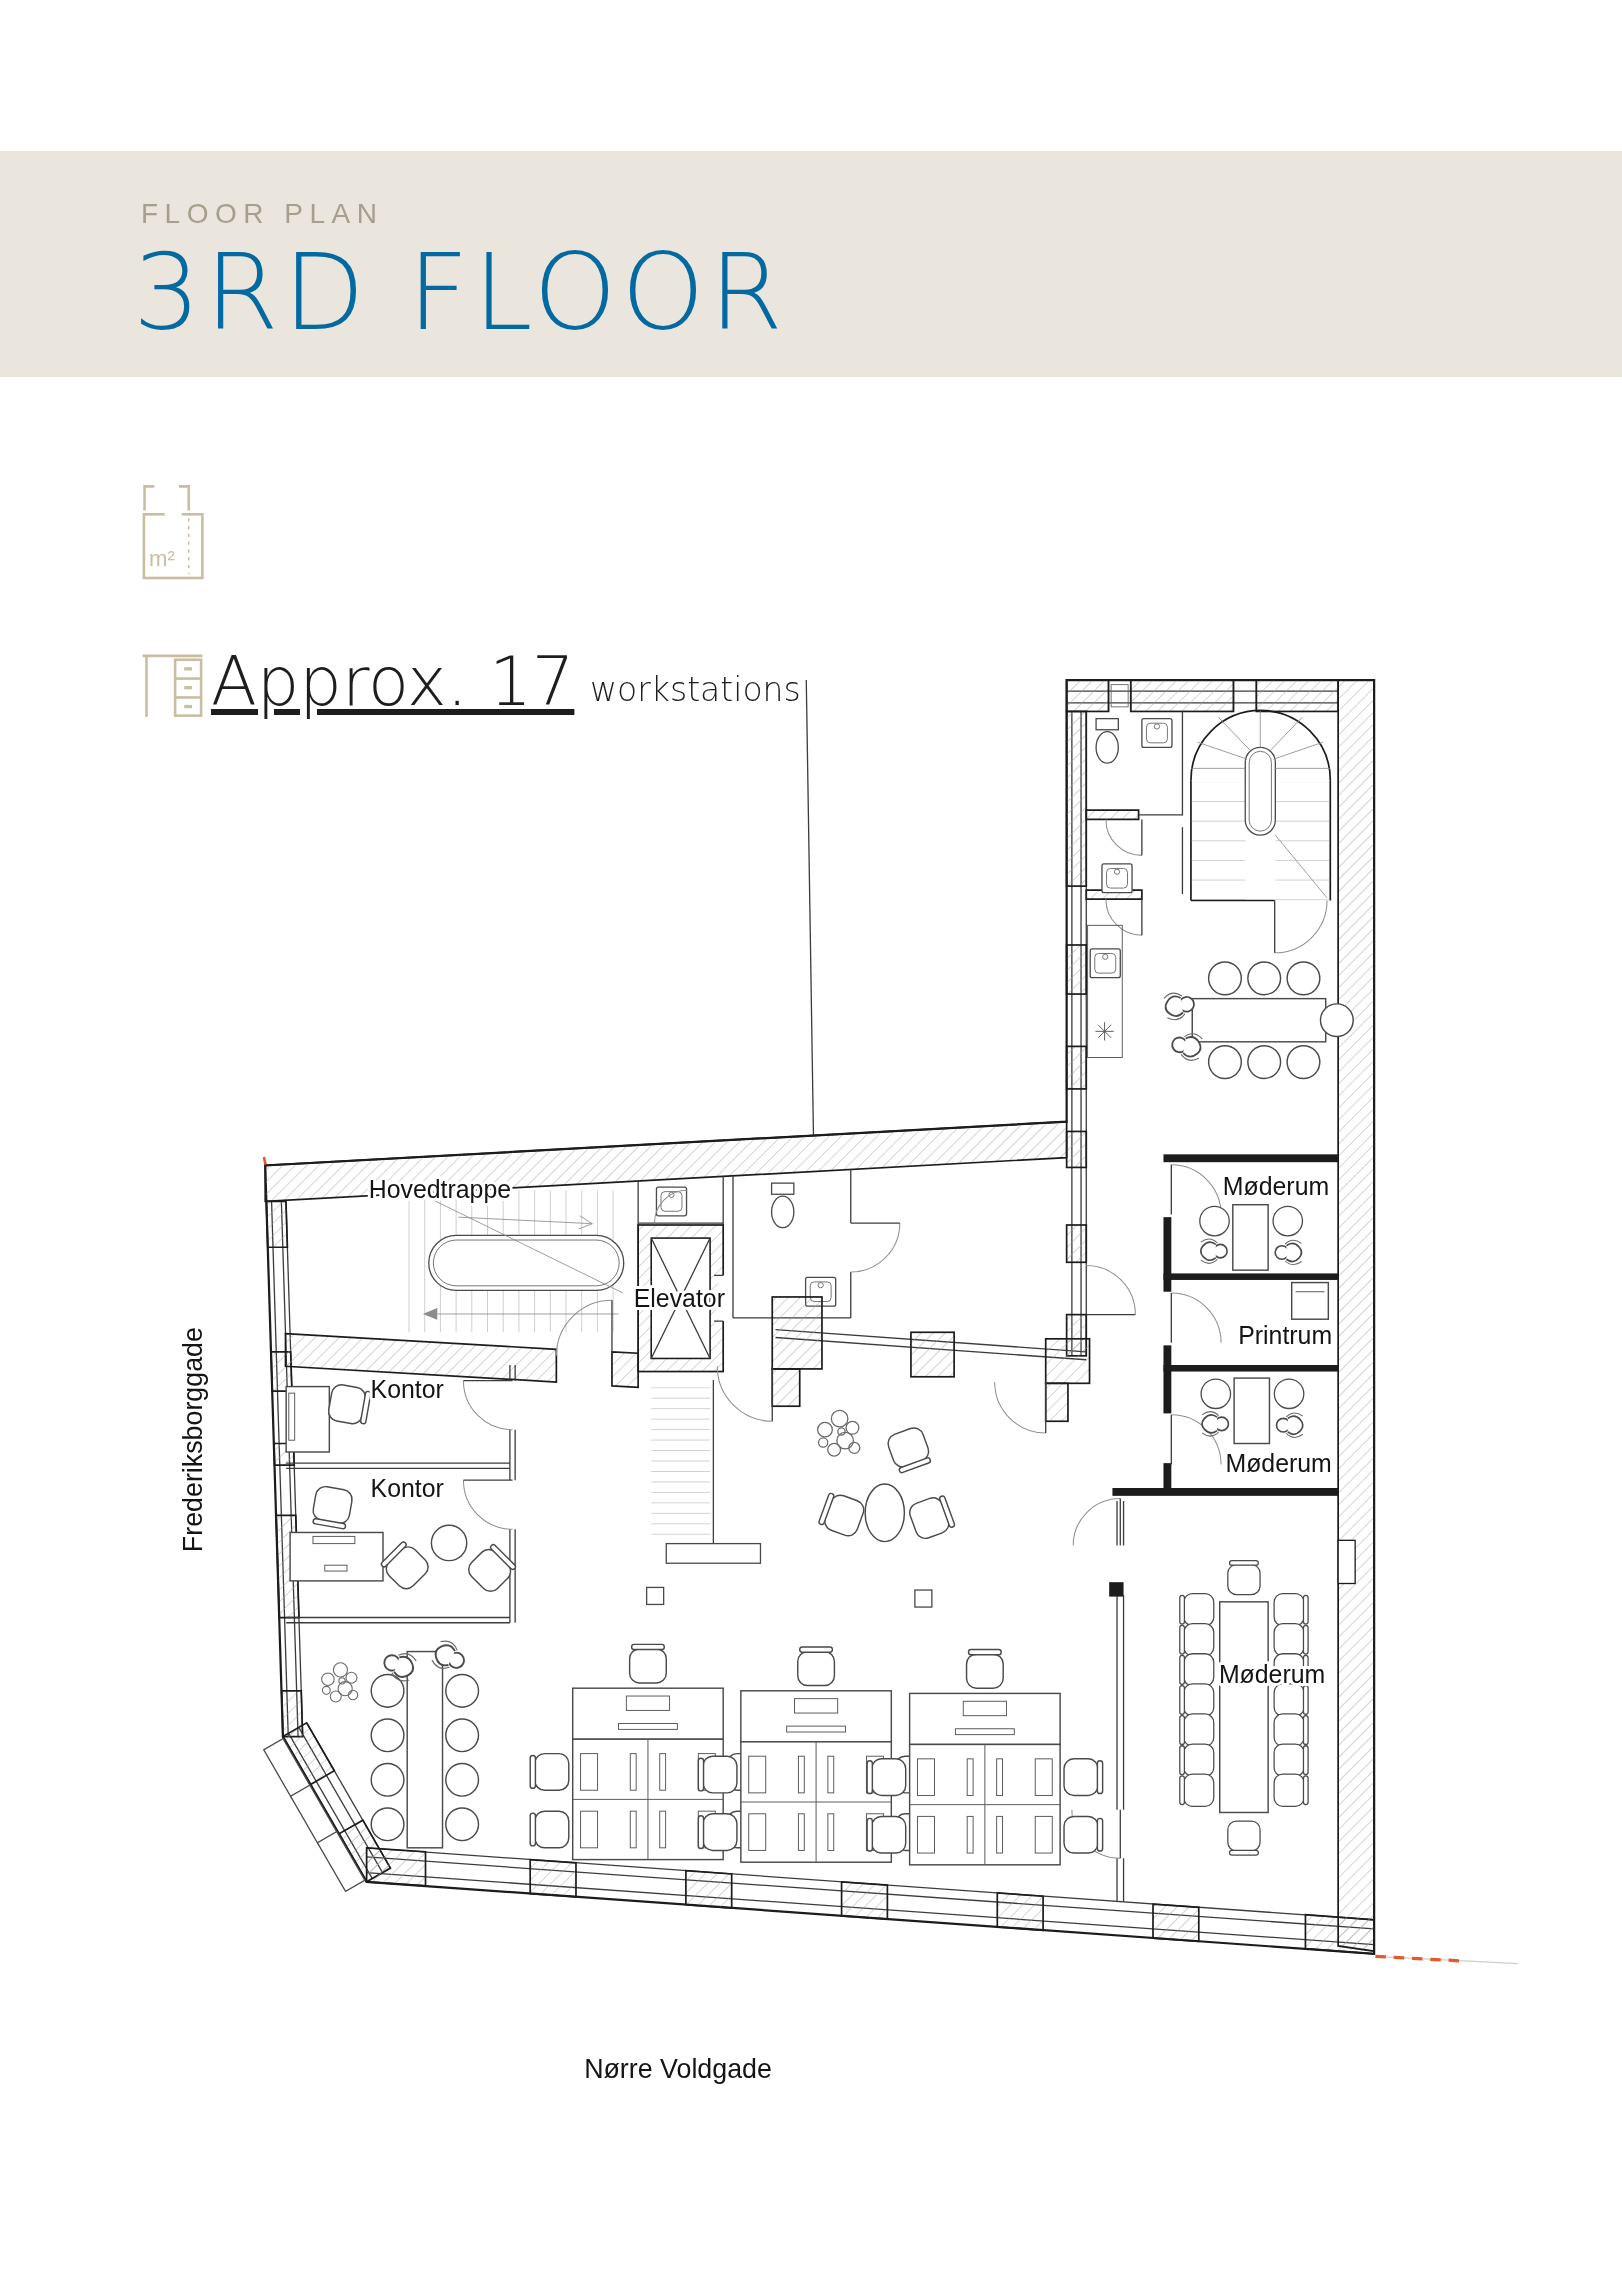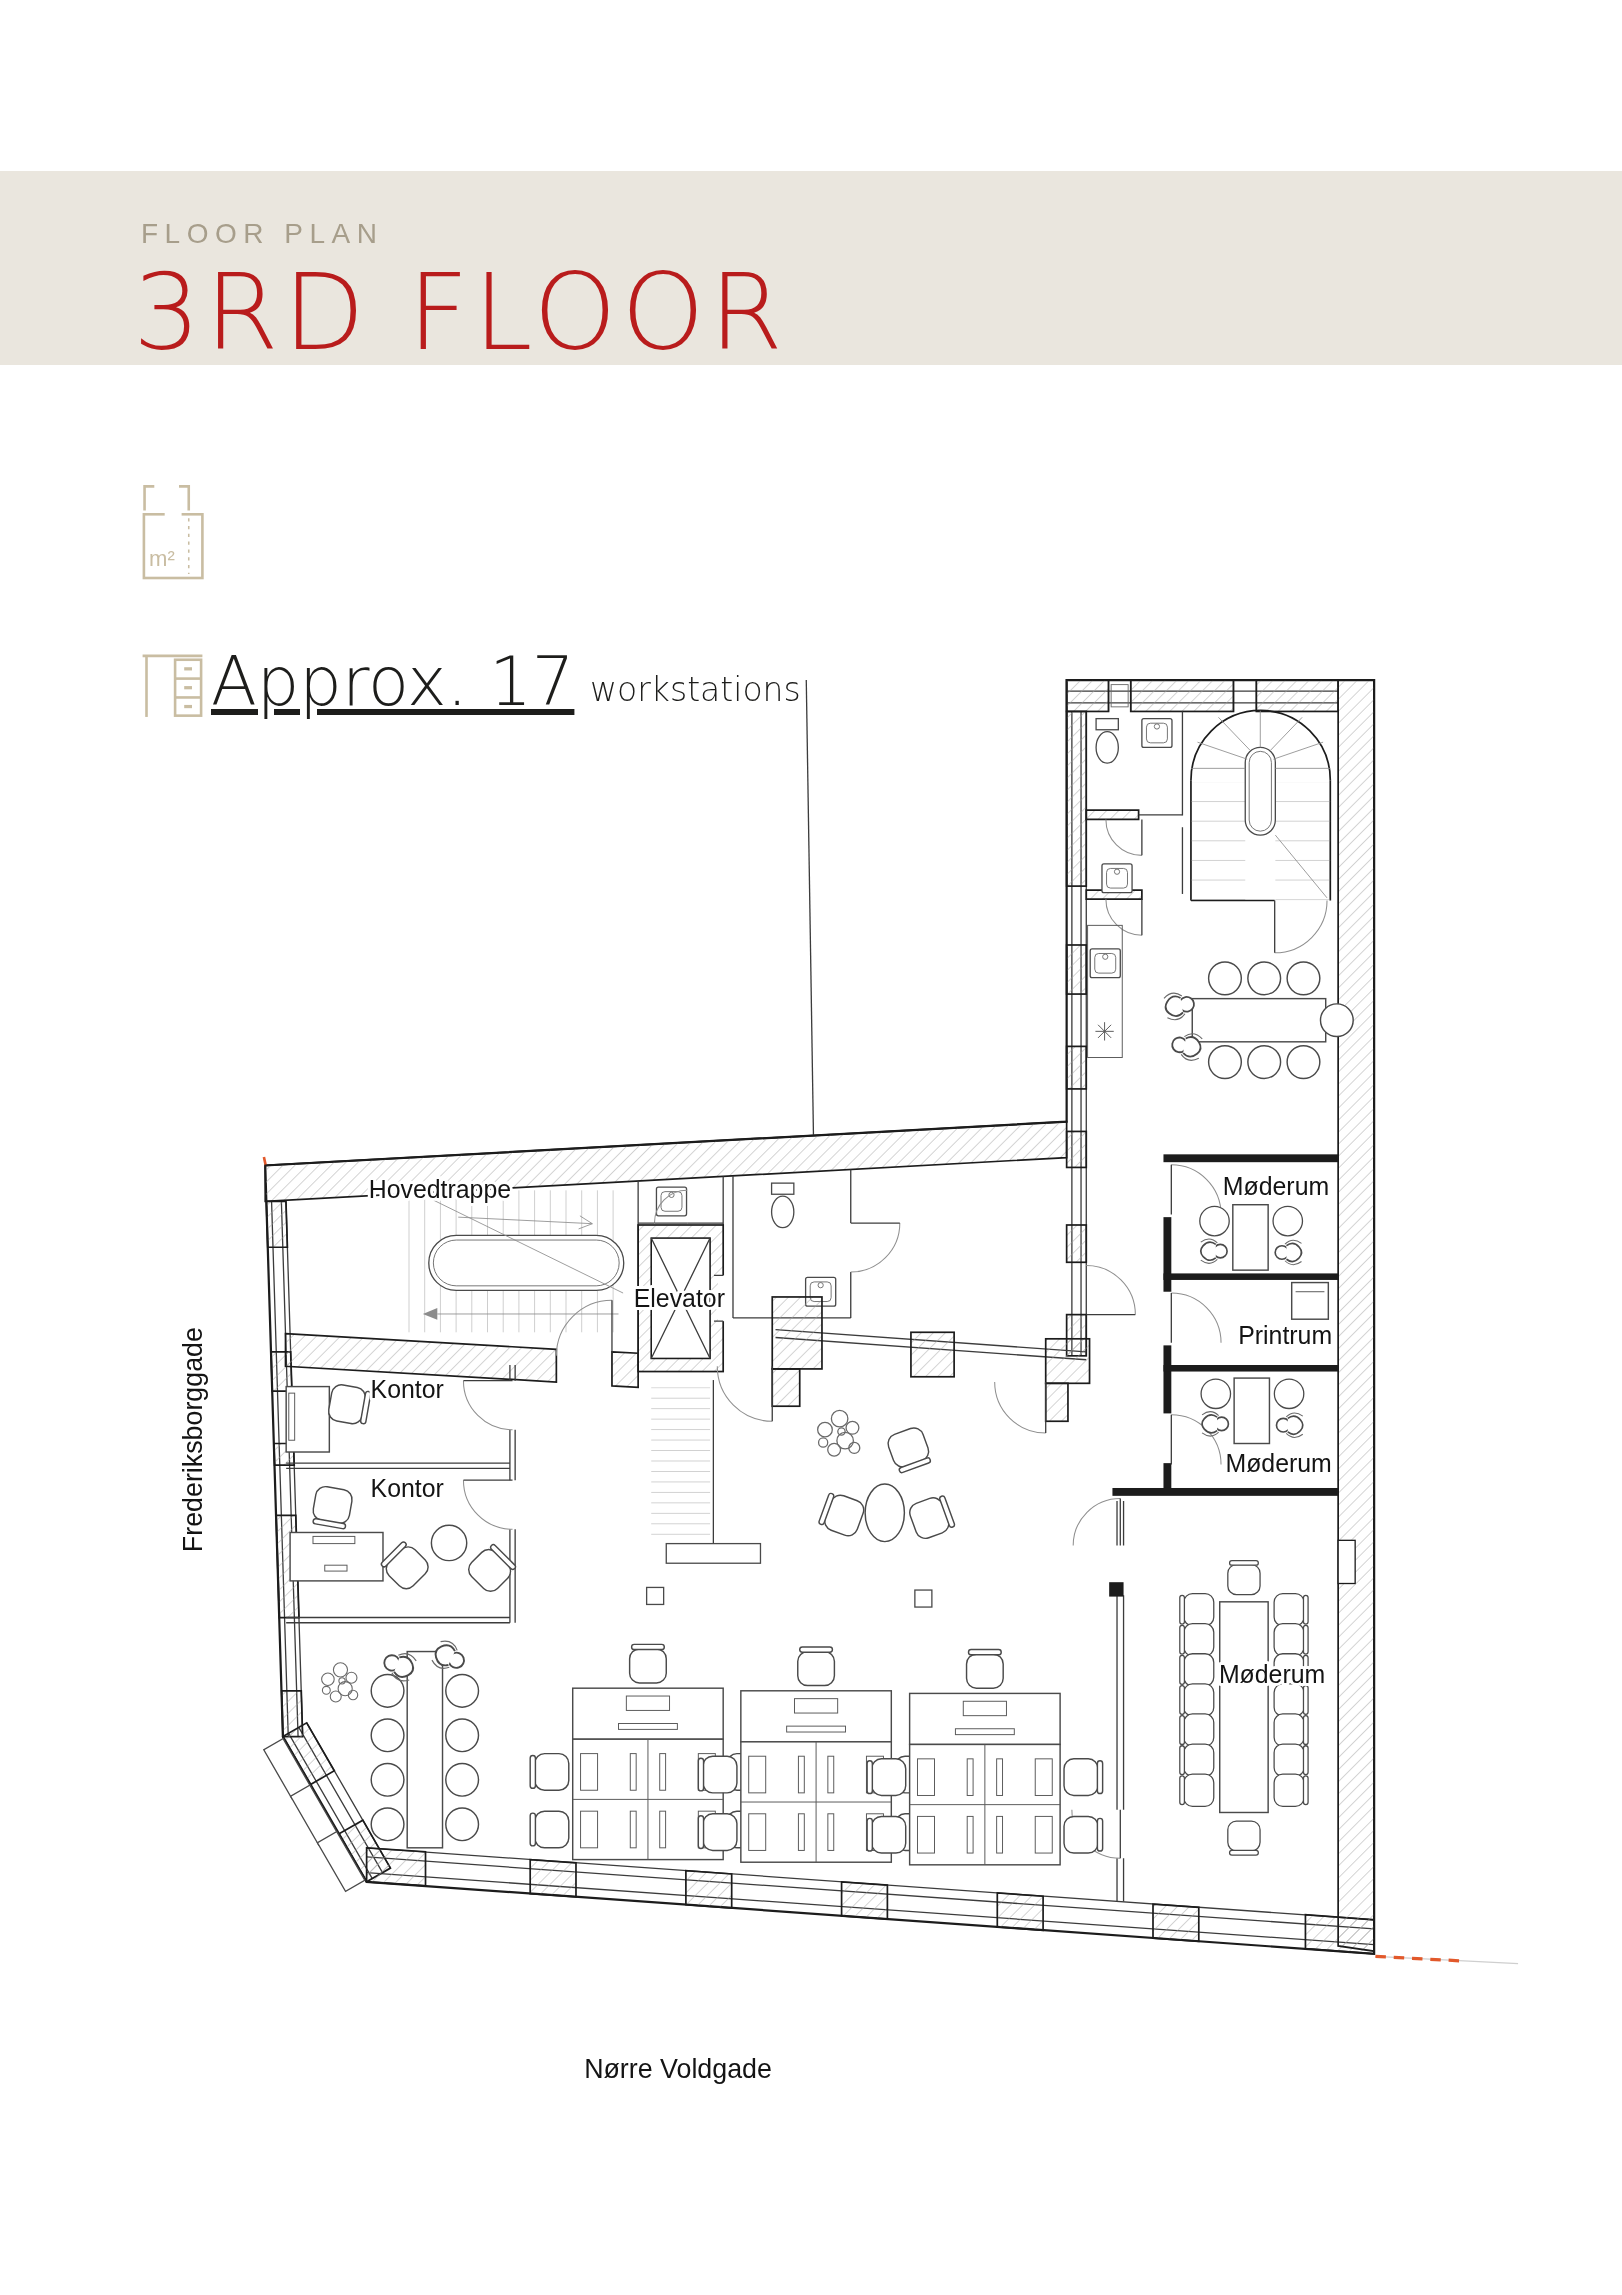--- a/index.html
+++ b/index.html
@@ -1,23 +1,23 @@
 <!DOCTYPE html>
 <html style="font-size:10.5px"><head>
 <meta charset="utf-8">
 <style>
   html,body{margin:0;padding:0;background:#ffffff;}
   .page{position:relative;width:1623px;height:2295px;background:#ffffff;overflow:hidden;
         font-family:"Liberation Sans",sans-serif;}
   
-  .band{position:absolute;left:0;top:151px;width:1623px;height:194px;background:#EAE6DE;margin-top:20px;}
+  .band{position:absolute;left:0;top:151px;width:1623px;height:226px;background:#EAE6DE;}
   .eyebrow{position:absolute;left:141px;top:47px;font-size:28px;font-weight:400;
            letter-spacing:6.5px;color:#A79E8B;}
   .title{position:absolute;left:133px;top:80px;font-size:106px;font-weight:200;
-         letter-spacing:4.6px;color:#b91c1c;font-family:"DejaVu Sans","Liberation Sans",sans-serif;text-align:center;}
+         letter-spacing:4.6px;color:#0369a1;font-family:"DejaVu Sans","Liberation Sans",sans-serif;text-align:center;}
   
   .fact-row{position:absolute;display:flex;align-items:center;gap:30px;color:#1D1D1B;text-decoration:underline;}
   #fact-area{left:140px;top:483px;}
   #fact-cap{left:140px;top:644px;gap:6px;}
   .fact-text{font-family:"DejaVu Sans","Liberation Sans",sans-serif;font-weight:200;
              font-size:67px;line-height:.92;white-space:nowrap;}
   .fact-text sup{font-size:35px;vertical-align:38px;font-weight:200;}
   .fact-suffix{font-size:33px;font-weight:300;margin-left:15.7px;display:inline-block;
                transform:translateY(-3.9px);}
   

